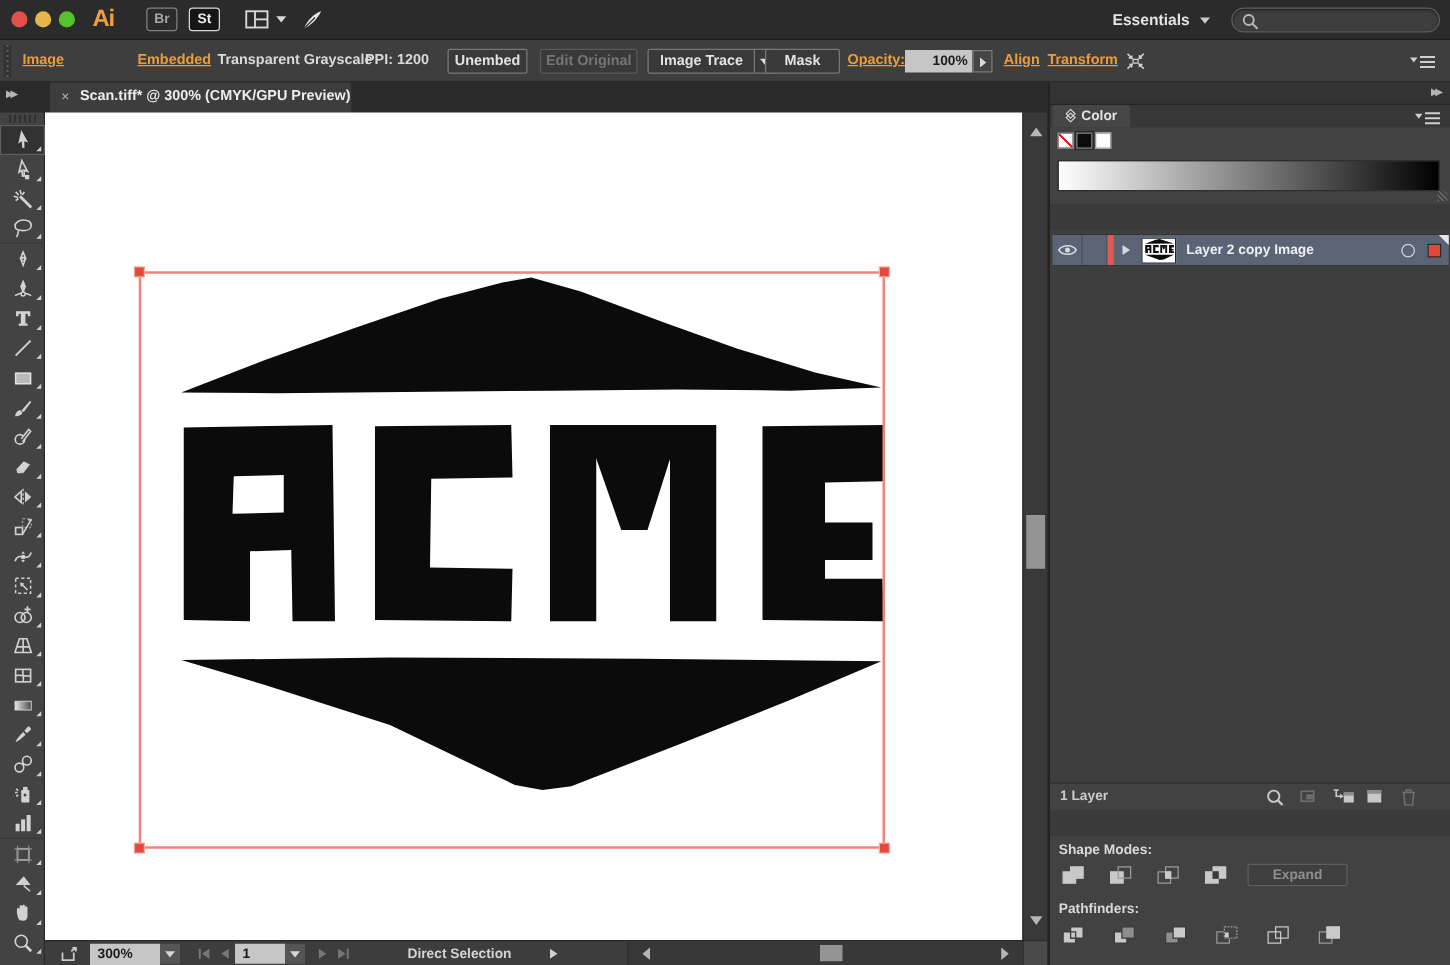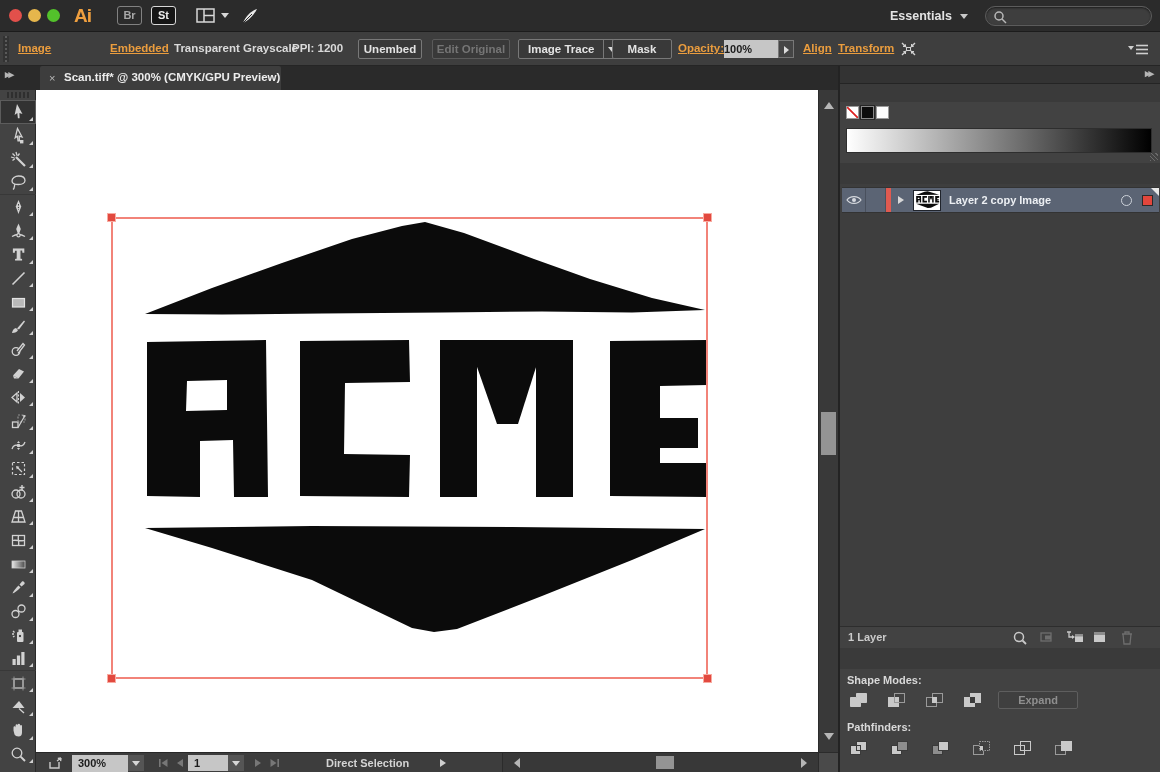--- a/index.html
+++ b/index.html
@@ -24,21 +24,21 @@
 #controlbar { left:0; top:32px; width:1160px; height:34px; background:#3e3e3e; border-bottom:1px solid #252525; }
 #cb-grip { left:3px; top:4px; width:6px; height:26px; background:repeating-linear-gradient(to bottom,#5a5a5a 0 2px,#333 2px 4px); border-left:2px solid #333; border-right:2px solid #333; }
 .cb-link { top:10px; font-size:11.5px; font-weight:bold; color:#eb9d3e; text-decoration:underline; }
 .cb-text { top:10px; font-size:11.5px; font-weight:bold; color:#dadada; }
 .cb-btn { top:7px; height:20px; background:#393939; border:1px solid #787878; border-radius:2px; color:#e3e3e3; font-size:11.5px; font-weight:bold; text-align:center; line-height:18px; }
 .cb-btn.disabled { border-color:#5a5a5a; color:#757575; }
 #btn-imagetrace { display:flex; }
 #btn-imagetrace .seg { padding:0 9px; }
 #btn-imagetrace .arrowseg { width:17px; border-left:1px solid #787878; position:relative; }
 #btn-imagetrace .arrowseg:before { content:""; position:absolute; left:4px; top:7px; border:4px solid transparent; border-top:5px solid #dcdcdc; }
-#opacity-input { left:724px; top:8px; width:54px; height:18px; background:#c6c6c6; color:#1c1c1c; font-size:11px; font-weight:bold; line-height:18px; padding-left:0; }
+#opacity-input { left:724px; top:8px; width:54px; height:18px; background:#c6c6c6; color:#1c1c1c; font-size:11px; font-weight:bold; line-height:18px; padding-left:22px; }
 #opacity-arrow { left:778px; top:8px; width:16px; height:18px; background:#454545; border:1px solid #787878; }
 #opacity-arrow:before { content:""; position:absolute; left:5px; top:5px; border:4px solid transparent; border-left:5px solid #dcdcdc; }
 #fit-icon { left:900px; top:9px; }
 #cb-menu { left:1128px; top:12px; }
 
 #tabstrip { left:36px; top:66px; width:802px; height:24px; background:#2a2a2a; }
 #doctab { position:absolute; left:4px; top:0; width:241px; height:24px; background:#3d3d3d; border-radius:2px 2px 0 0; }
 #tab-close { position:absolute; left:9px; top:6px; font-size:11px; color:#b9b9b9; }
 #tab-title { position:absolute; left:24px; top:5px; font-size:11.5px; font-weight:bold; color:#ededed; }
 #tbhead { left:0; top:66px; width:36px; height:24px; background:#2a2a2a; }
@@ -482,20 +482,34 @@
       <div class="arr-r"></div>
     </div>
   </div>
   <div id="corner" class="abs"></div>
 
   <div id="dock" class="abs">
     <div id="dock-head">
       <span class="dd">▸▸</span>
     </div>
 
+    <div class="panel-header" style="top:18px">
+      <div class="panel-tab"><svg width="9" height="11" viewBox="0 0 9 11" style="display:inline-block;vertical-align:-2px;margin-right:4px">
+            <path d="M4.5,0.5 L8,4 L4.5,7.5 L1,4 Z" fill="none" stroke="#cfcfcf"></path>
+            <path d="M4.5,3.5 L8,7 L4.5,10.5 L1,7 Z" fill="none" stroke="#cfcfcf"></path>
+          </svg><span>Color</span></div>
+      <span class="pm">
+          <svg width="20" height="11" viewBox="0 0 20 11">
+            <path d="M0,2 l3,4 l3,-4 z" fill="#cfcfcf"></path>
+            <line x1="8" y1="1.5" x2="20" y2="1.5" stroke="#cfcfcf" stroke-width="1.6"></line>
+            <line x1="8" y1="5.5" x2="20" y2="5.5" stroke="#cfcfcf" stroke-width="1.6"></line>
+            <line x1="8" y1="9.5" x2="20" y2="9.5" stroke="#cfcfcf" stroke-width="1.6"></line>
+          </svg>
+        </span>
+    </div>
     <div class="panel-body" id="color-body">
       <div class="swatch" id="sw-none"></div>
       <div class="swatch" id="sw-black"></div>
       <div class="swatch" id="sw-white"></div>
       <div id="ramp"></div>
       <div id="color-grip"></div>
     </div>
 
     <div class="panel-body" id="layers-body">
       <div id="layer-row">

